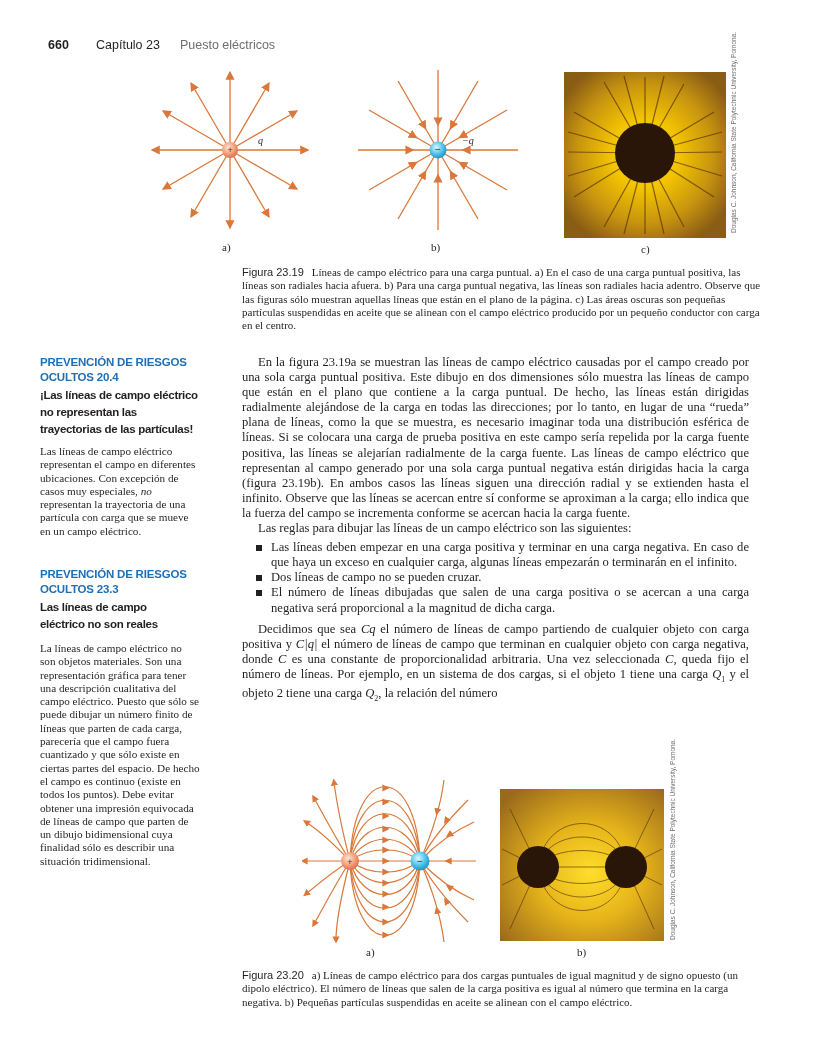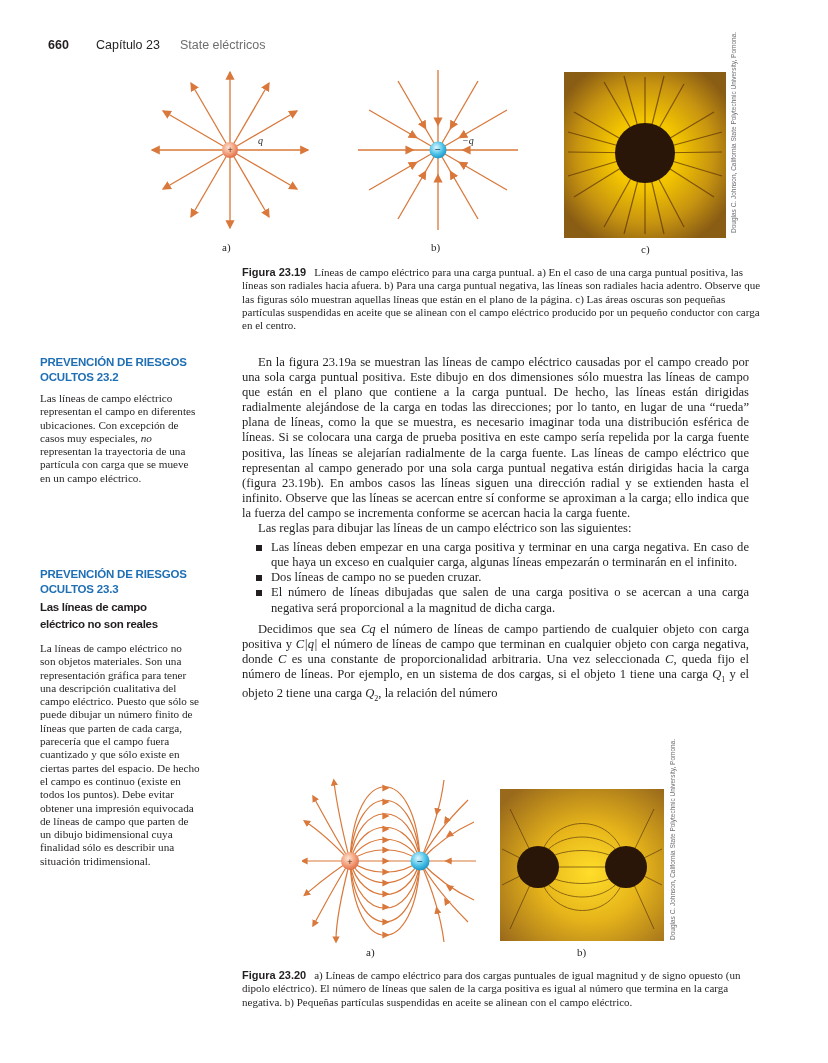--- a/index.html
+++ b/index.html
@@ -8,39 +8,39 @@
   
   .hdr{top:38px;left:48px;font-family:"Liberation Sans",sans-serif;font-size:12.5px;white-space:nowrap;}
   .hdr .pg{font-weight:bold;color:#231f20;display:inline-block;width:48px;}
   .hdr .ch{color:#231f20;display:inline-block;margin-right:20px;}
   .hdr .tt{color:#6d6e71;}
   
   .flabel{font-family:"Liberation Serif",serif;font-size:11px;color:#231f20;}
   .credit{font-family:"Liberation Sans",sans-serif;font-size:6.5px;color:#6d6e71;writing-mode:vertical-rl;transform:rotate(180deg);line-height:9px;white-space:nowrap;}
   
   .caption{font-size:11px;line-height:13.3px;color:#231f20;}
-  .caption .fig{font-family:"Liberation Sans",sans-serif;font-weight:bold;margin-right:8px;}
+  .caption .fig{font-family:"Liberation Sans",sans-serif;font-weight:normal;margin-right:8px;}
   
   .side{left:40px;width:160px;}
   .side .kicker{font-family:"Liberation Sans",sans-serif;font-weight:bold;font-size:11.5px;line-height:15px;color:#1f6fb5;letter-spacing:-0.2px;}
   .side .stitle{font-family:"Liberation Sans",sans-serif;font-weight:bold;font-size:11.5px;line-height:17px;color:#231f20;margin-top:2px;letter-spacing:-0.3px;}
   .side .sbody{font-size:11.2px;line-height:13.3px;color:#231f20;margin-top:7px;}
   
   .main{left:242px;width:507px;font-size:12.6px;line-height:15.1px;text-align:justify;}
   .main p{margin:0;text-indent:16px;}
   .main ul{list-style:none;margin:4px 0 6px 0;padding:0;}
   .main li{position:relative;padding-left:29px;margin:0;}
   .main li .bul{position:absolute;left:14px;top:5px;width:6px;height:6px;background:#231f20;}
   svg{display:block;}
 </style>
 </head>
 <body>
 
 <div class="abs hdr">
-  <span class="pg">660</span><span class="ch">Capítulo 23</span><span class="tt">State eléctricos</span>
+  <span class="pg">660</span><span class="ch">Capítulo 23</span><span class="tt">Puesto eléctricos</span>
 </div>
 
 <div class="abs" style="left:150px;top:70px;">
   <svg width="160" height="160" viewBox="-80 -80 160 160">
     <defs>
       <marker id="arO" markerWidth="7" markerHeight="7" refX="6" refY="3.5" orient="auto">
           <path d="M0,0 L7,3.5 L0,7 Z" fill="#d9783a"></path>
         </marker>
       <radialGradient id="gPos" cx="40%" cy="35%" r="65%">
           <stop offset="0" stop-color="#fde3d4"></stop>
@@ -154,22 +154,23 @@
 <div class="abs credit" style="left:729px;top:88px;height:145px;">Douglas C. Johnson, California State Polytechnic University, Pomona.</div>
 <div class="abs flabel" style="left:641px;top:243px;">c)</div>
 
 <div class="abs caption" style="left:242px;top:266px;width:520px;">
   <span class="fig">Figura 23.19</span><span>Líneas de campo eléctrico para una carga puntual. a) En el caso de una carga puntual positiva, las líneas son radiales hacia afuera. b) Para una carga puntual negativa, las líneas son radiales hacia adentro. Observe que las figuras sólo muestran aquellas líneas que están en el plano de la página. c) Las áreas oscuras son pequeñas partículas suspendidas en aceite que se alinean con el campo eléctrico producido por un pequeño conductor con carga en el centro.</span>
 </div>
 
 <div class="abs side" style="top:355px;">
   <div class="kicker">
     <div>PREVENCIÓN DE RIESGOS</div>
-    <div>OCULTOS 23.2</div>
+    <div>OCULTOS 20.4</div>
   </div>
+  <div class="stitle">¡Las líneas de campo eléctrico no representan las trayectorias de las partículas!</div>
   <div class="sbody"><span>Las líneas de campo eléctrico representan el campo en diferentes ubicaciones. Con excepción de casos muy especiales, </span><em>no</em><span> representan la trayectoria de una partícula con carga que se mueve en un campo eléctrico.</span></div>
 </div>
 
 <div class="abs side" style="top:567px;">
   <div class="kicker">
     <div>PREVENCIÓN DE RIESGOS</div>
     <div>OCULTOS 23.3</div>
   </div>
   <div class="stitle" style="width:140px;">Las líneas de campo eléctrico no son reales</div>
   <div class="sbody" style="margin-top:9px;">La líneas de campo eléctrico no son objetos materiales. Son una representación gráfica para tener una descripción cualitativa del campo eléctrico. Puesto que sólo se puede dibujar un número finito de líneas que parten de cada carga, parecería que el campo fuera cuantizado y que sólo existe en ciertas partes del espacio. De hecho el campo es continuo (existe en todos los puntos). Debe evitar obtener una impresión equivocada de líneas de campo que parten de un dibujo bidimensional cuya finalidad sólo es describir una situación tridimensional.</div>

